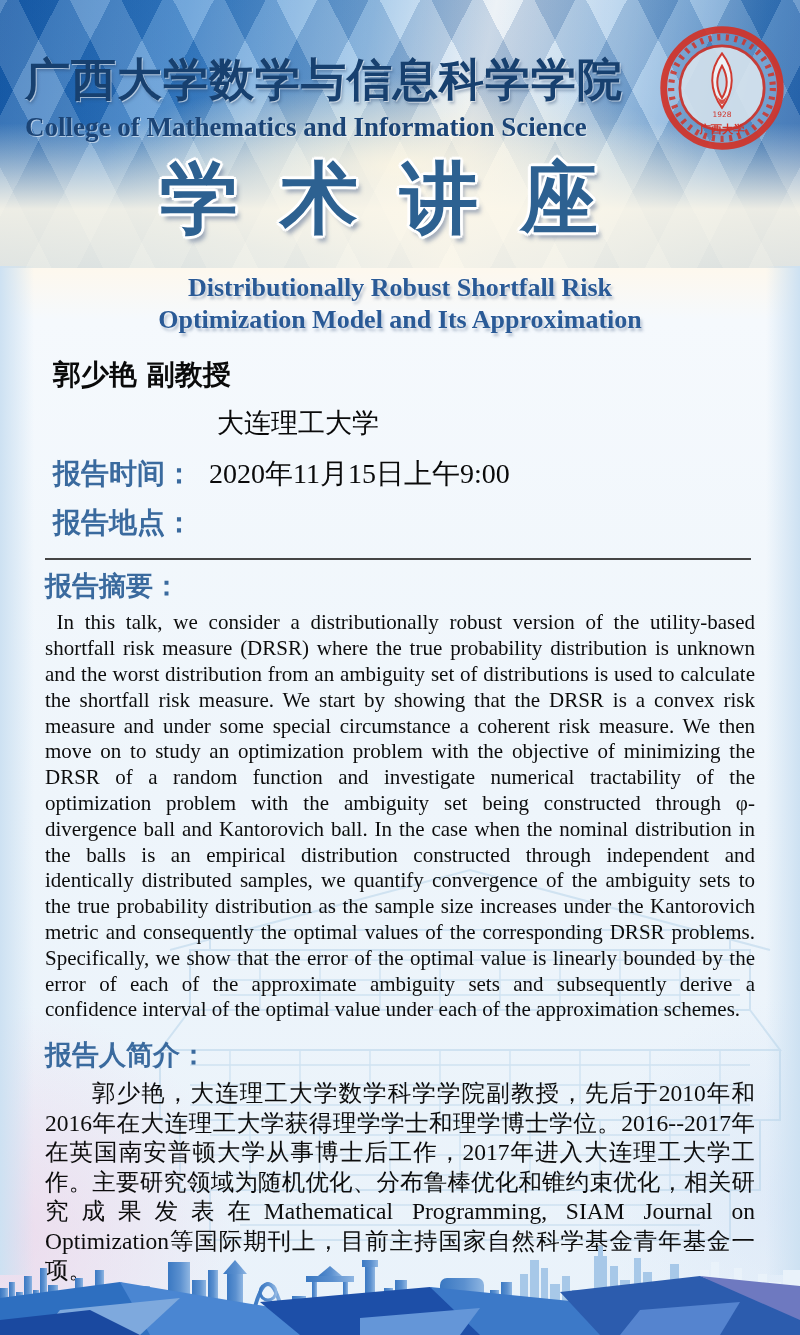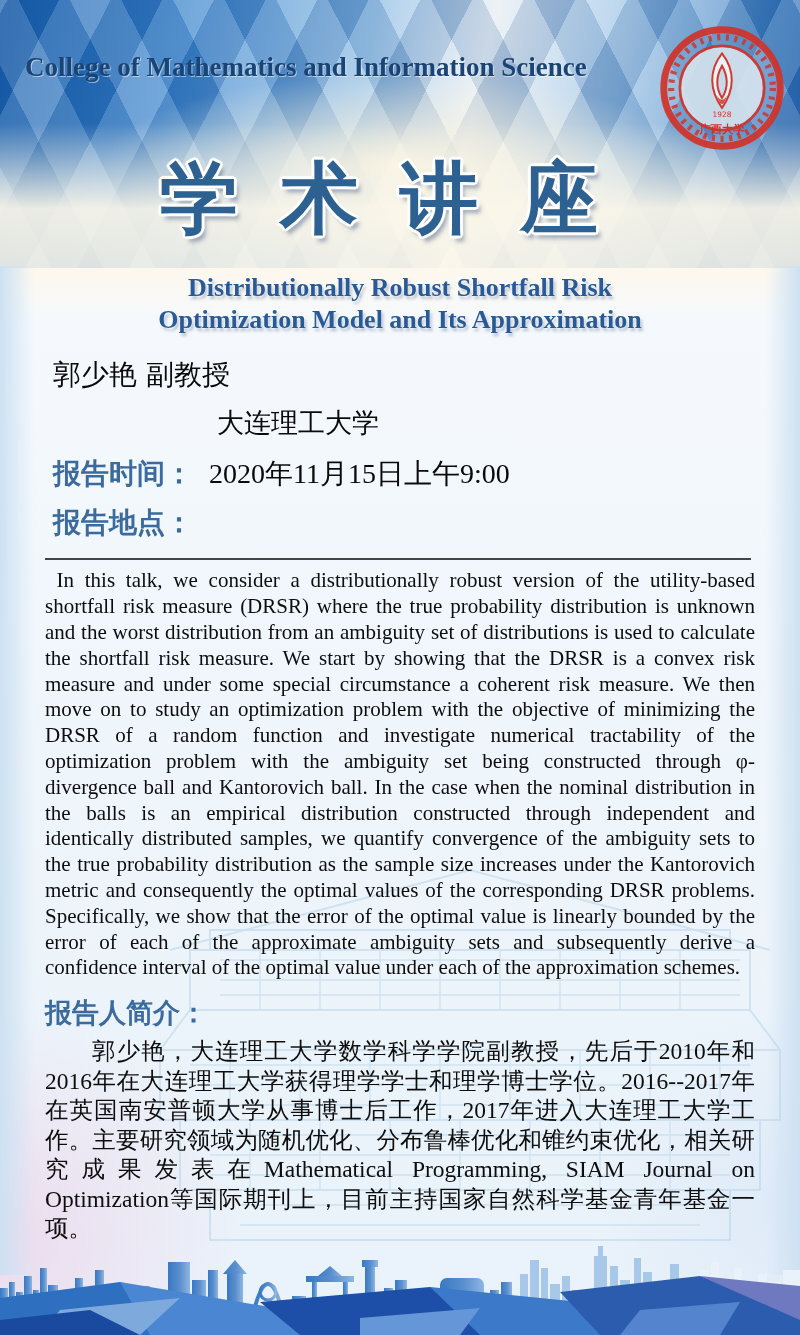--- a/index.html
+++ b/index.html
@@ -57,21 +57,21 @@
     color:var(--color-title_blue,#2a5a96);
     text-shadow:0 0 3px #fff, 2px 3px 3px rgba(120,140,170,.55);
   }
   .info{margin-left:8px;}
   .info-row{display:flex; align-items:baseline; margin-bottom:11px;}
   .info-label{
     flex:0 0 156px; font-size:28px; font-weight:bold;
     color:var(--color-label_blue,#3a6a9e); white-space:nowrap;
   }
   .info-value{font-size:28px; color:#0a0a0a;}
-  .v-bold{font-weight:normal;}
+  .v-bold{font-weight:bold;}
   .v-serif{font-family:"Liberation Serif","DejaVu Serif",serif;}
   .affil-row{margin:2px 0 14px 164px; font-size:27px; color:#0a0a0a;}
   .divider{border:none; border-top:2px solid var(--color-divider,#454545); margin:16px 4px 8px 0;}
   .section-heading{
     margin:8px 0 6px 0; font-size:27px; font-weight:bold;
     color:var(--color-label_blue,#3a6a9e);
   }
   .abstract-body{
     margin:2px 0 0 0; font-family:"Liberation Serif","DejaVu Serif",serif;
     font-size:21px; line-height:25.8px; color:#0d0d0d;
@@ -86,20 +86,21 @@
   
   .footer{position:absolute; left:0; bottom:0; width:800px; height:95px; z-index:4;}
 </style>
 </head>
 <body>
 
 <div class="poster">
 
   <div class="banner">
     <div class="college">
+      <div class="college-zh">广西大学数学与信息科学学院</div>
       <div class="college-en">College of Mathematics and Information Science</div>
     </div>
 
     <svg class="seal" viewBox="0 0 100 100">
       <circle cx="50" cy="50" r="47" fill="none" stroke="#d03228" stroke-width="5.5" opacity=".92"></circle>
       <circle cx="50" cy="50" r="41" fill="none" stroke="#d03228" stroke-width="5" stroke-dasharray="2.5 4.5" opacity=".85"></circle>
       <circle cx="50" cy="50" r="34" fill="#d7e4ee" stroke="#d03228" stroke-width="2.2" opacity=".9"></circle>
       <path d="M50 22 C39 36 40 52 50 66 C60 52 61 36 50 22 Z
                M50 32 C45 41 45 50 50 58 C55 50 55 41 50 32 Z" fill="#eef4f8" stroke="#d03228" stroke-width="1.6" fill-rule="evenodd" opacity=".95"></path>
       <path d="M46 56 Q50 63 54 56 Q50 70 46 56 Z" fill="#d03228" opacity=".85"></path>
@@ -148,20 +149,21 @@
         <span class="info-label">报告时间：</span>
         <span class="info-value v-serif">2020年11月15日上午9:00</span>
       </div>
       <div class="info-row">
         <span class="info-label">报告地点：</span>
       </div>
     </div>
 
     <hr class="divider">
 
+    <h2 class="section-heading">报告摘要：</h2>
     <p class="abstract-body">In this talk, we consider a distributionally robust version of the utility-based shortfall risk measure (DRSR) where the true probability distribution is unknown and the worst distribution from an ambiguity set of distributions is used to calculate the shortfall risk measure. We start by showing that the DRSR is a convex risk measure and under some special circumstance a coherent risk measure. We then move on to study an optimization problem with the objective of minimizing the DRSR of a random function and investigate numerical tractability of the optimization problem with the ambiguity set being constructed through φ-divergence ball and Kantorovich ball. In the case when the nominal distribution in the balls is an empirical distribution constructed through independent and identically distributed samples, we quantify convergence of the ambiguity sets to the true probability distribution as the sample size increases under the Kantorovich metric and consequently the optimal values of the corresponding DRSR problems. Specifically, we show that the error of the optimal value is linearly bounded by the error of each of the approximate ambiguity sets and subsequently derive a confidence interval of the optimal value under each of the approximation schemes.</p>
 
     <h2 class="section-heading bio-heading">报告人简介：</h2>
     <p class="bio-body">郭少艳，大连理工大学数学科学学院副教授，先后于2010年和2016年在大连理工大学获得理学学士和理学博士学位。2016--2017年在英国南安普顿大学从事博士后工作，2017年进入大连理工大学工作。主要研究领域为随机优化、分布鲁棒优化和锥约束优化，相关研究成果发表在Mathematical Programming, SIAM Journal on Optimization等国际期刊上，目前主持国家自然科学基金青年基金一项。</p>
   </div>
 
   <svg class="footer" viewBox="0 0 800 95">
     <defs>
       <linearGradient id="gSky" x1="0" y1="0" x2="1" y2="0">
         <stop offset="0" stop-color="#3a78c2"></stop>

